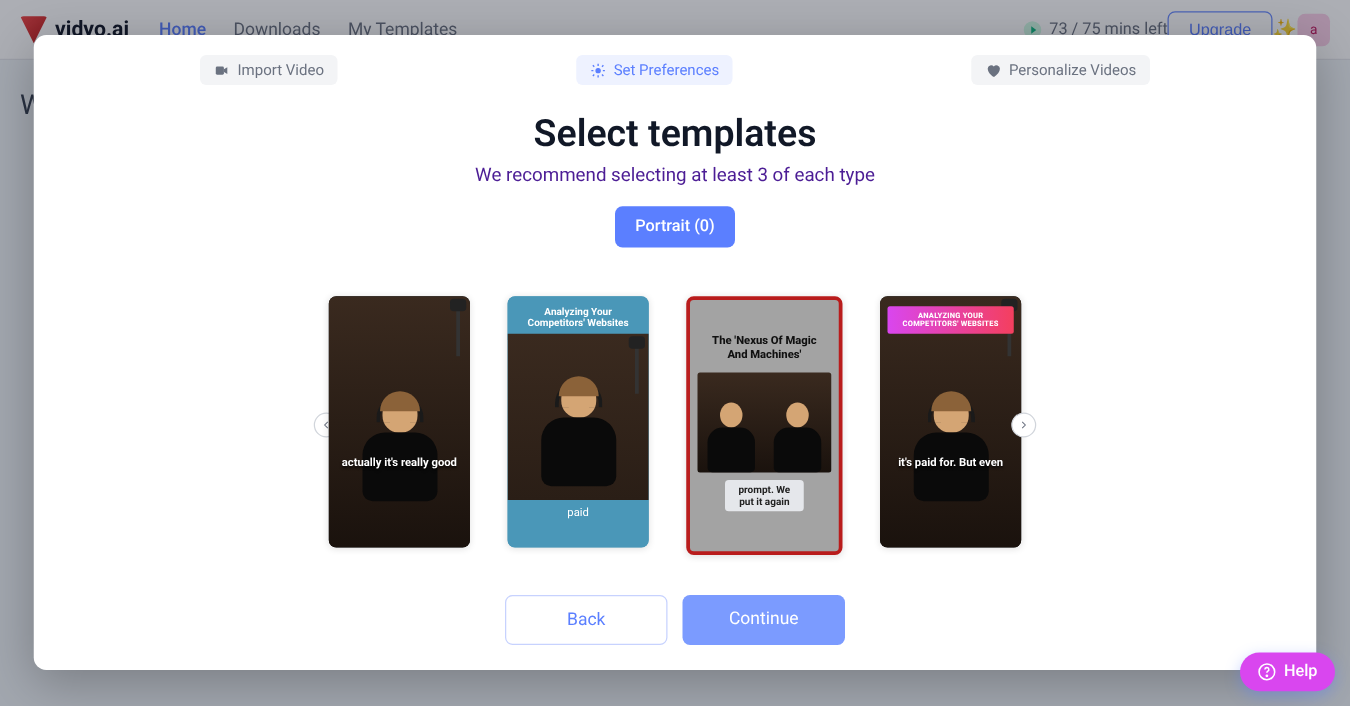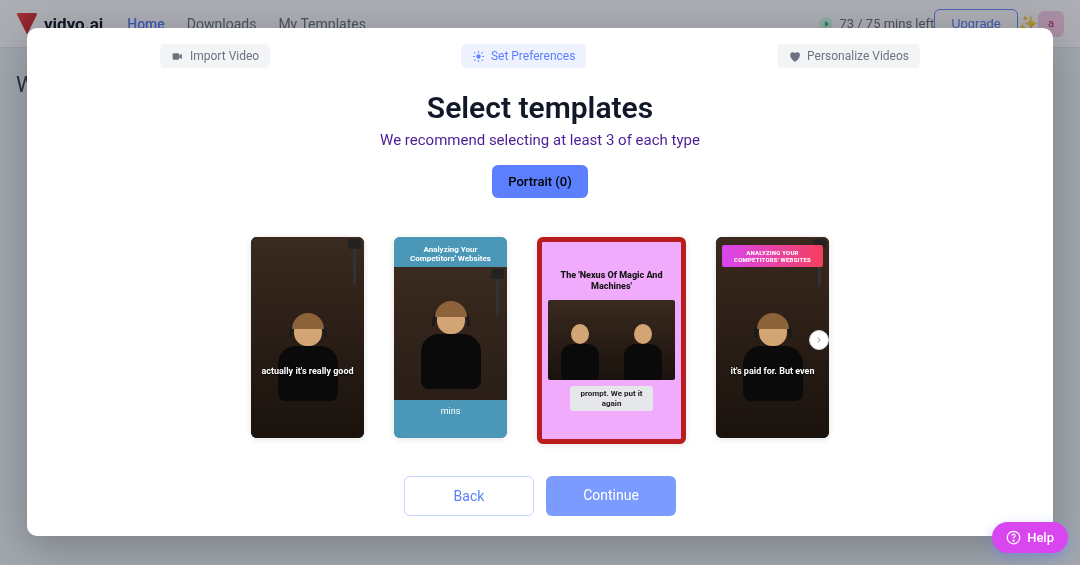--- a/index.html
+++ b/index.html
@@ -118,21 +118,21 @@
 }
 .modal .subtitle {
   text-align:center;
   color:#4c1d95;
   font-size:15px;
   margin-top:6px;
 }
 .pill {
   margin: 16px auto 0;
   background:#5b7fff;
-  color:#000000;
+  color:#ffffff;
   font-size:13px;
   font-weight:500;
   padding:9px 16px;
   border-radius:6px;
   display:inline-block;
 }
 .pill-wrap{text-align:center;}
 .carousel {
   flex:1;
   display:flex;
@@ -155,21 +155,21 @@
 .card {
   width:113px;
   height:201px;
   border-radius:6px;
   box-shadow:0 1px 6px rgba(0,0,0,0.12);
   overflow:hidden;
   position:relative;
   cursor:pointer;
   background:#000;
 }
-.card.card3 { width:149px; height:207px; background:#f0abfc; border:5px solid #b91c1c; }
+.card.card3 { width:125px; height:207px; background:#a3a3a3; border:3px solid #b91c1c; }
 .podcast-bg {
   position:absolute; inset:0;
   background:linear-gradient(180deg,#3a2a1f 0%,#2a1e16 50%,#1a120d 100%);
 }
 .person {
   position:absolute;
   bottom:32px;
   left:50%;
   transform:translateX(-50%);
   width:70px;
@@ -354,21 +354,21 @@
           <div class="header-strip">Analyzing Your Competitors' Websites</div>
           <div class="vid">
             <div class="mic"></div>
             <div class="person" style="bottom:6px;">
                 <div class="headphones"></div>
                 <div class="hair"></div>
                 <div class="head"></div>
                 <div class="body"></div>
               </div>
           </div>
-          <div class="footer-strip">mins</div>
+          <div class="footer-strip">paid</div>
         </div>
 
         <div class="card card3">
           <div class="title3">The 'Nexus Of Magic And Machines'</div>
           <div class="vid3">
             <div class="two-people">
                 <div class="p">
                   <div class="head"></div>
                   <div class="body"></div>
                 </div>

